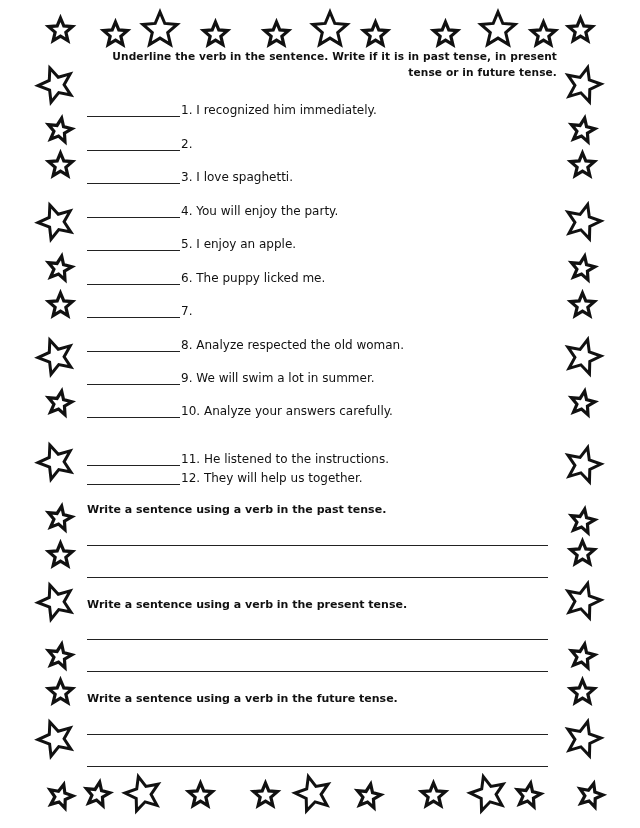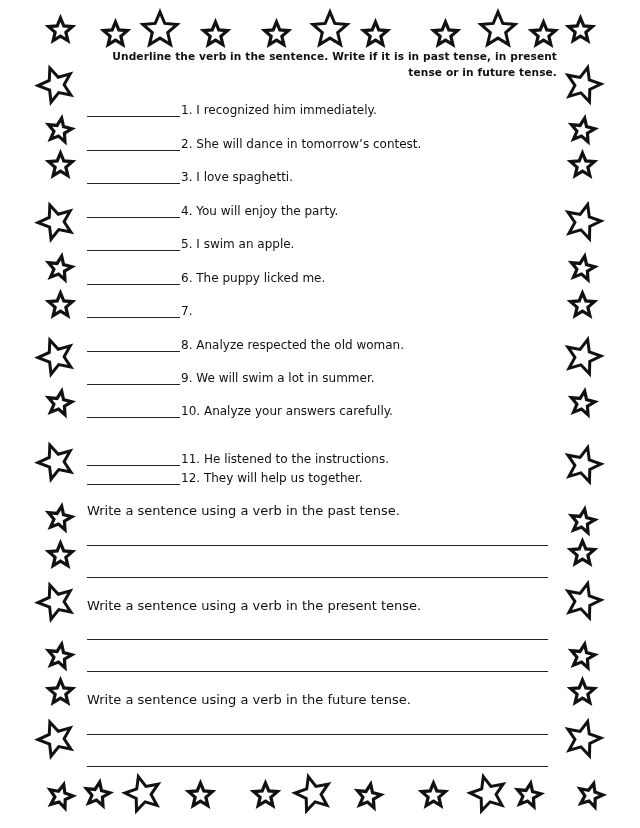--- a/index.html
+++ b/index.html
@@ -3,21 +3,21 @@
   <meta charset="utf-8">
   <style>
     html, body { margin: 0; padding: 0; background: #ffffff; }
     body { width: 640px; height: 828px; position: relative; overflow: hidden; font-family: "DejaVu Sans", sans-serif; color: #111; }
     .star { position: absolute; }
     .star svg { display: block; overflow: visible; }
     .instructions { position: absolute; left: 87px; top: 48px; width: 470px; font-size: 10.6px; font-weight: bold; line-height: 16px; letter-spacing: 0.1px; text-align: right; }
     .item { position: absolute; left: 87px; height: 18px; display: flex; align-items: flex-end; font-size: 12px; white-space: nowrap; }
     .item .blank { display: inline-block; width: 93px; border-bottom: 1px solid #222; height: 14px; margin-right: 1px; }
     .item .num { }
-    .prompt { position: absolute; left: 87px; font-size: 13px; font-weight: normal; white-space: nowrap; }
+    .prompt { position: absolute; left: 87px; font-size: 11px; font-weight: bold; white-space: nowrap; }
     .wline { position: absolute; left: 87px; width: 461px; height: 0; border-top: 1px solid #222; }
   </style>
 </head>
 <body>
 
 <div id="stars">
     <div class="star" style="left: 44.5px; top: 14.5px; width: 31px; height: 31px;">
       <svg width="31" height="31" viewBox="-15.5 -15.5 31 31">
         <path d="M0.00,-12.50L3.31,-4.55L11.89,-3.86L5.35,1.74L7.35,10.11L0.00,5.63L-7.35,10.11L-5.35,1.74L-11.89,-3.86L-3.31,-4.55Z" transform="rotate(0)" fill="#fff" stroke="#111111" stroke-width="3.2" stroke-linejoin="miter"></path>
       </svg>
@@ -278,30 +278,30 @@
       </svg>
     </div>
   </div>
 
 <div class="instructions">Underline the verb in the sentence. Write if it is in past tense, in present tense or in future tense.</div>
 
 <div class="item" style="top:99px">
   <span class="blank"></span><span class="num">1.</span>&nbsp;<span>I recognized him immediately.</span>
 </div>
 <div class="item" style="top:133px">
-  <span class="blank"></span><span class="num">2.</span>&nbsp;<span>She will dance in tomorrow’s contest.</span>
+  <span class="blank"></span><span class="num">2.</span>&nbsp;
 </div>
 <div class="item" style="top:166px">
   <span class="blank"></span><span class="num">3.</span>&nbsp;<span>I love spaghetti.</span>
 </div>
 <div class="item" style="top:200px">
   <span class="blank"></span><span class="num">4.</span>&nbsp;<span>You will enjoy the party.</span>
 </div>
 <div class="item" style="top:233px">
-  <span class="blank"></span><span class="num">5.</span>&nbsp;<span>I swim an apple.</span>
+  <span class="blank"></span><span class="num">5.</span>&nbsp;<span>I enjoy an apple.</span>
 </div>
 <div class="item" style="top:267px">
   <span class="blank"></span><span class="num">6.</span>&nbsp;<span>The puppy licked me.</span>
 </div>
 <div class="item" style="top:300px">
   <span class="blank"></span><span class="num">7.</span>&nbsp;
 </div>
 <div class="item" style="top:334px">
   <span class="blank"></span><span class="num">8.</span>&nbsp;<span>Analyze respected the old woman.</span>
 </div>

